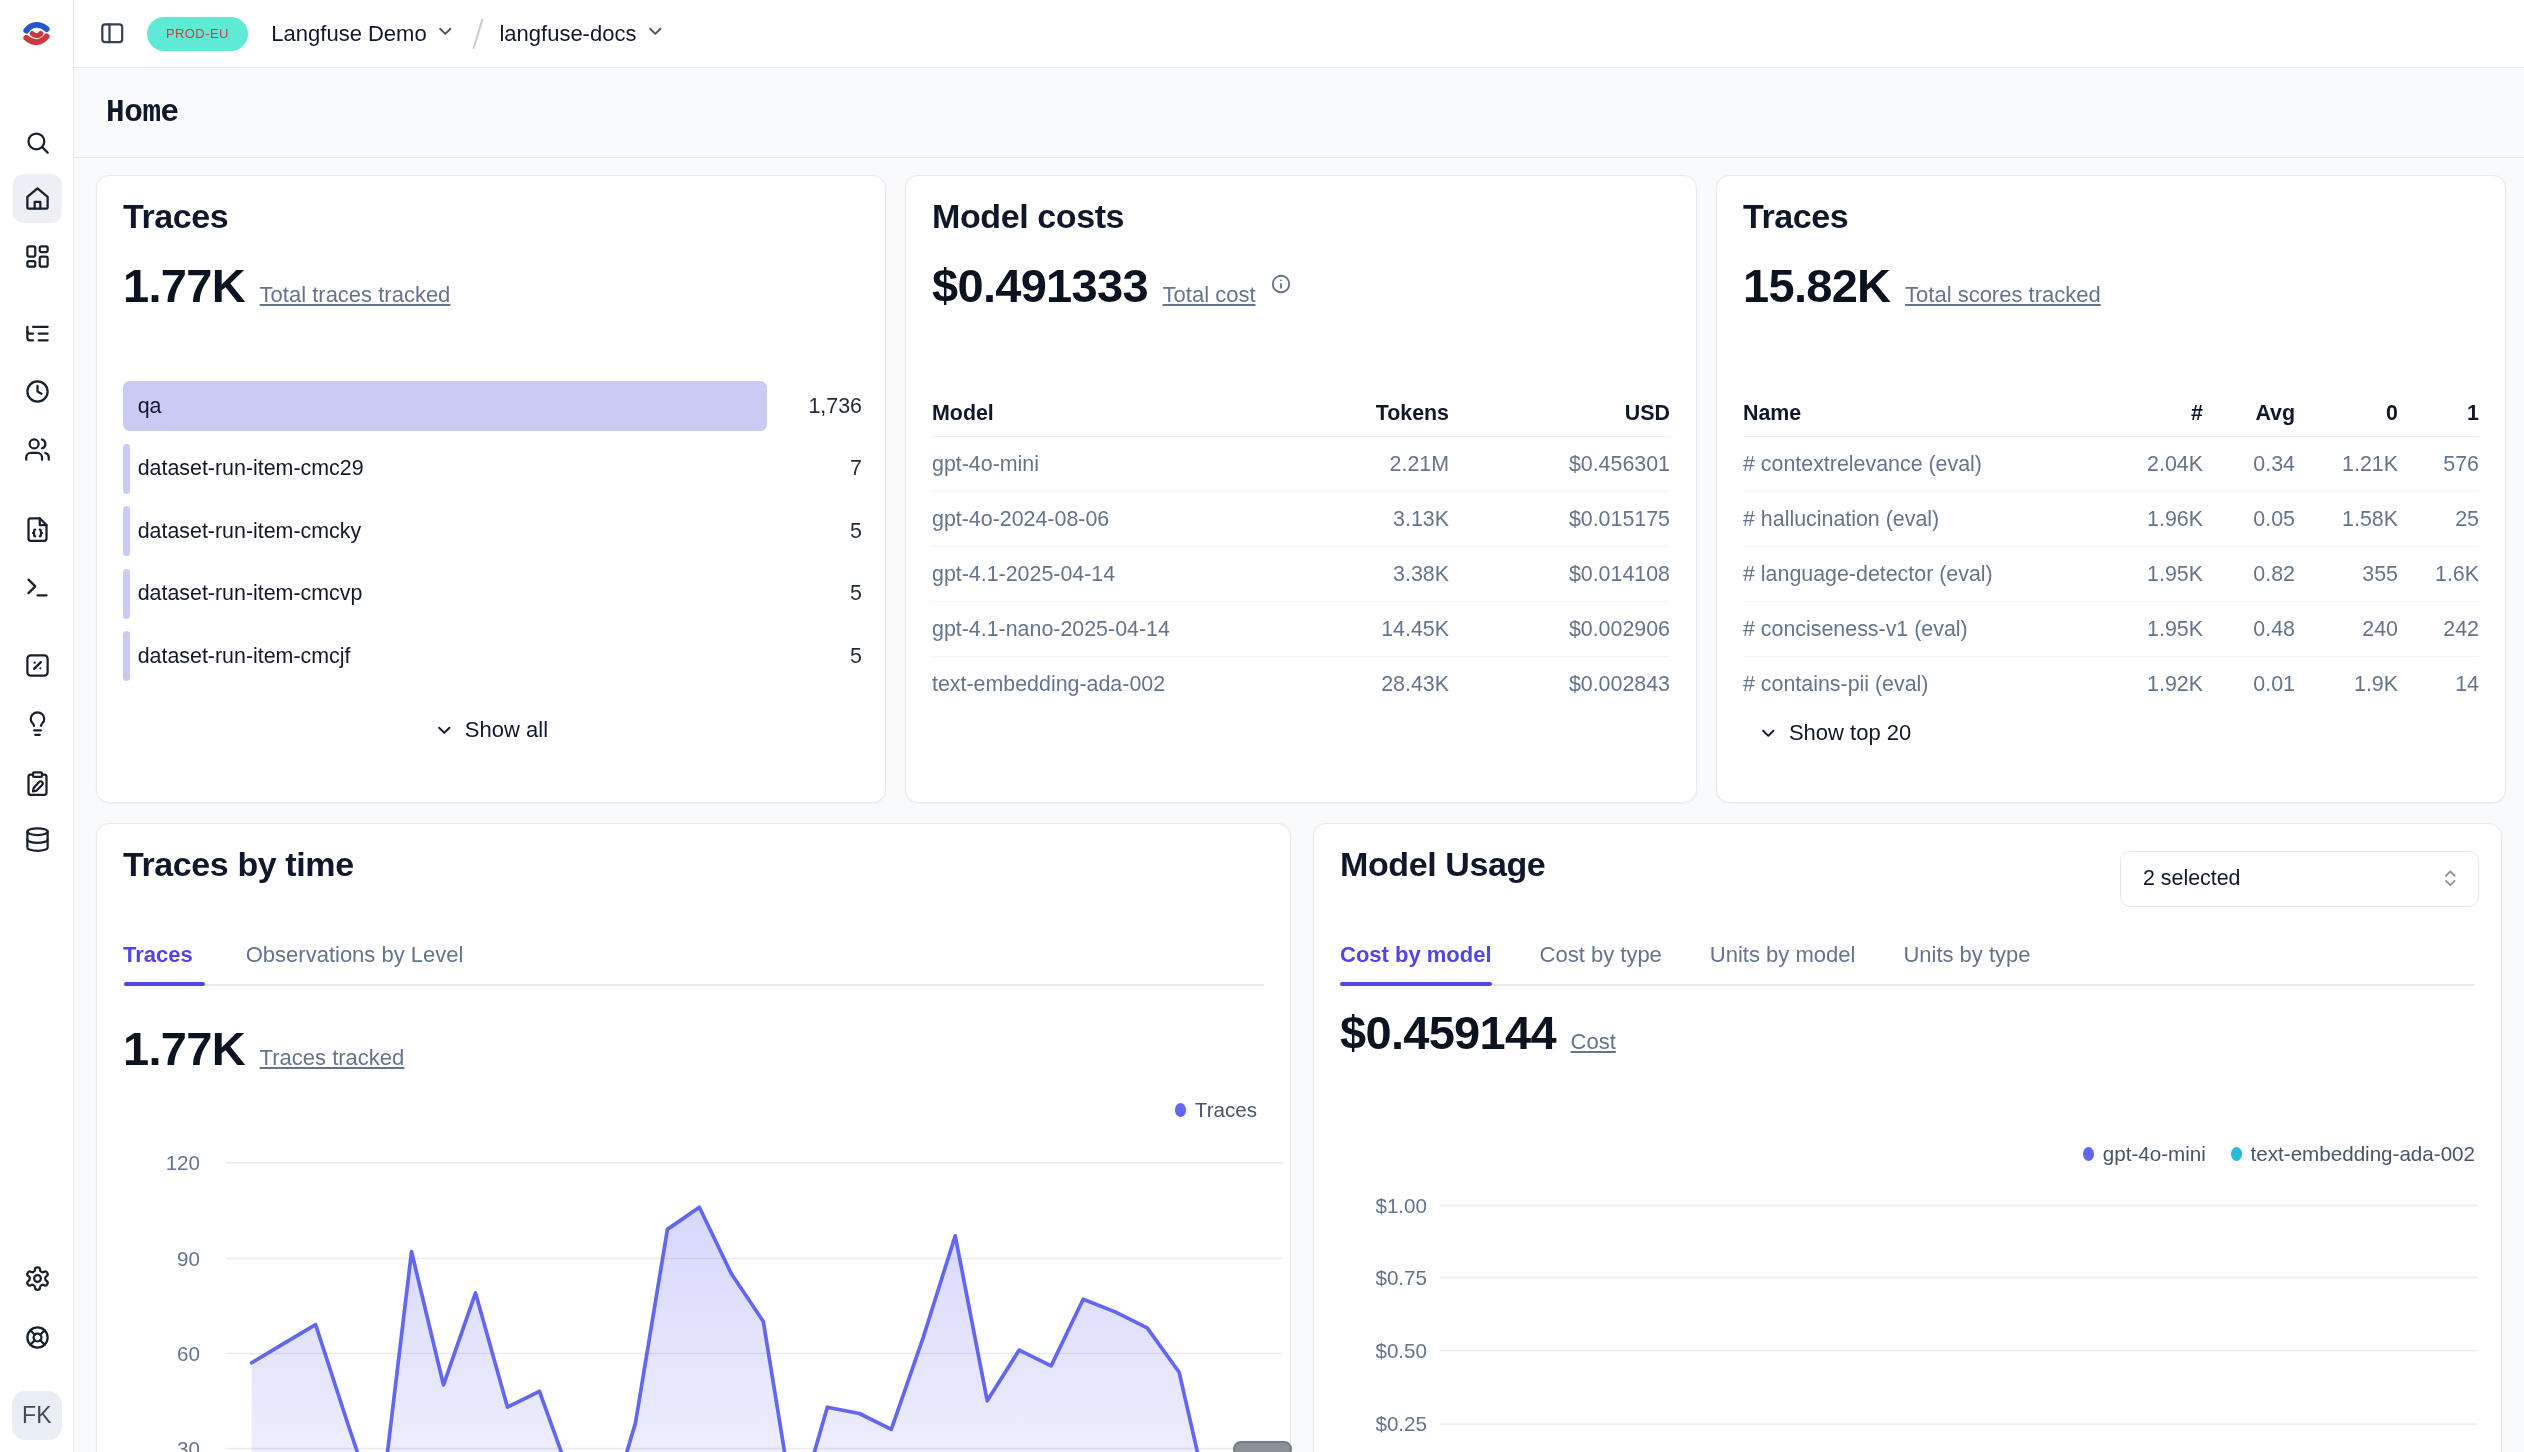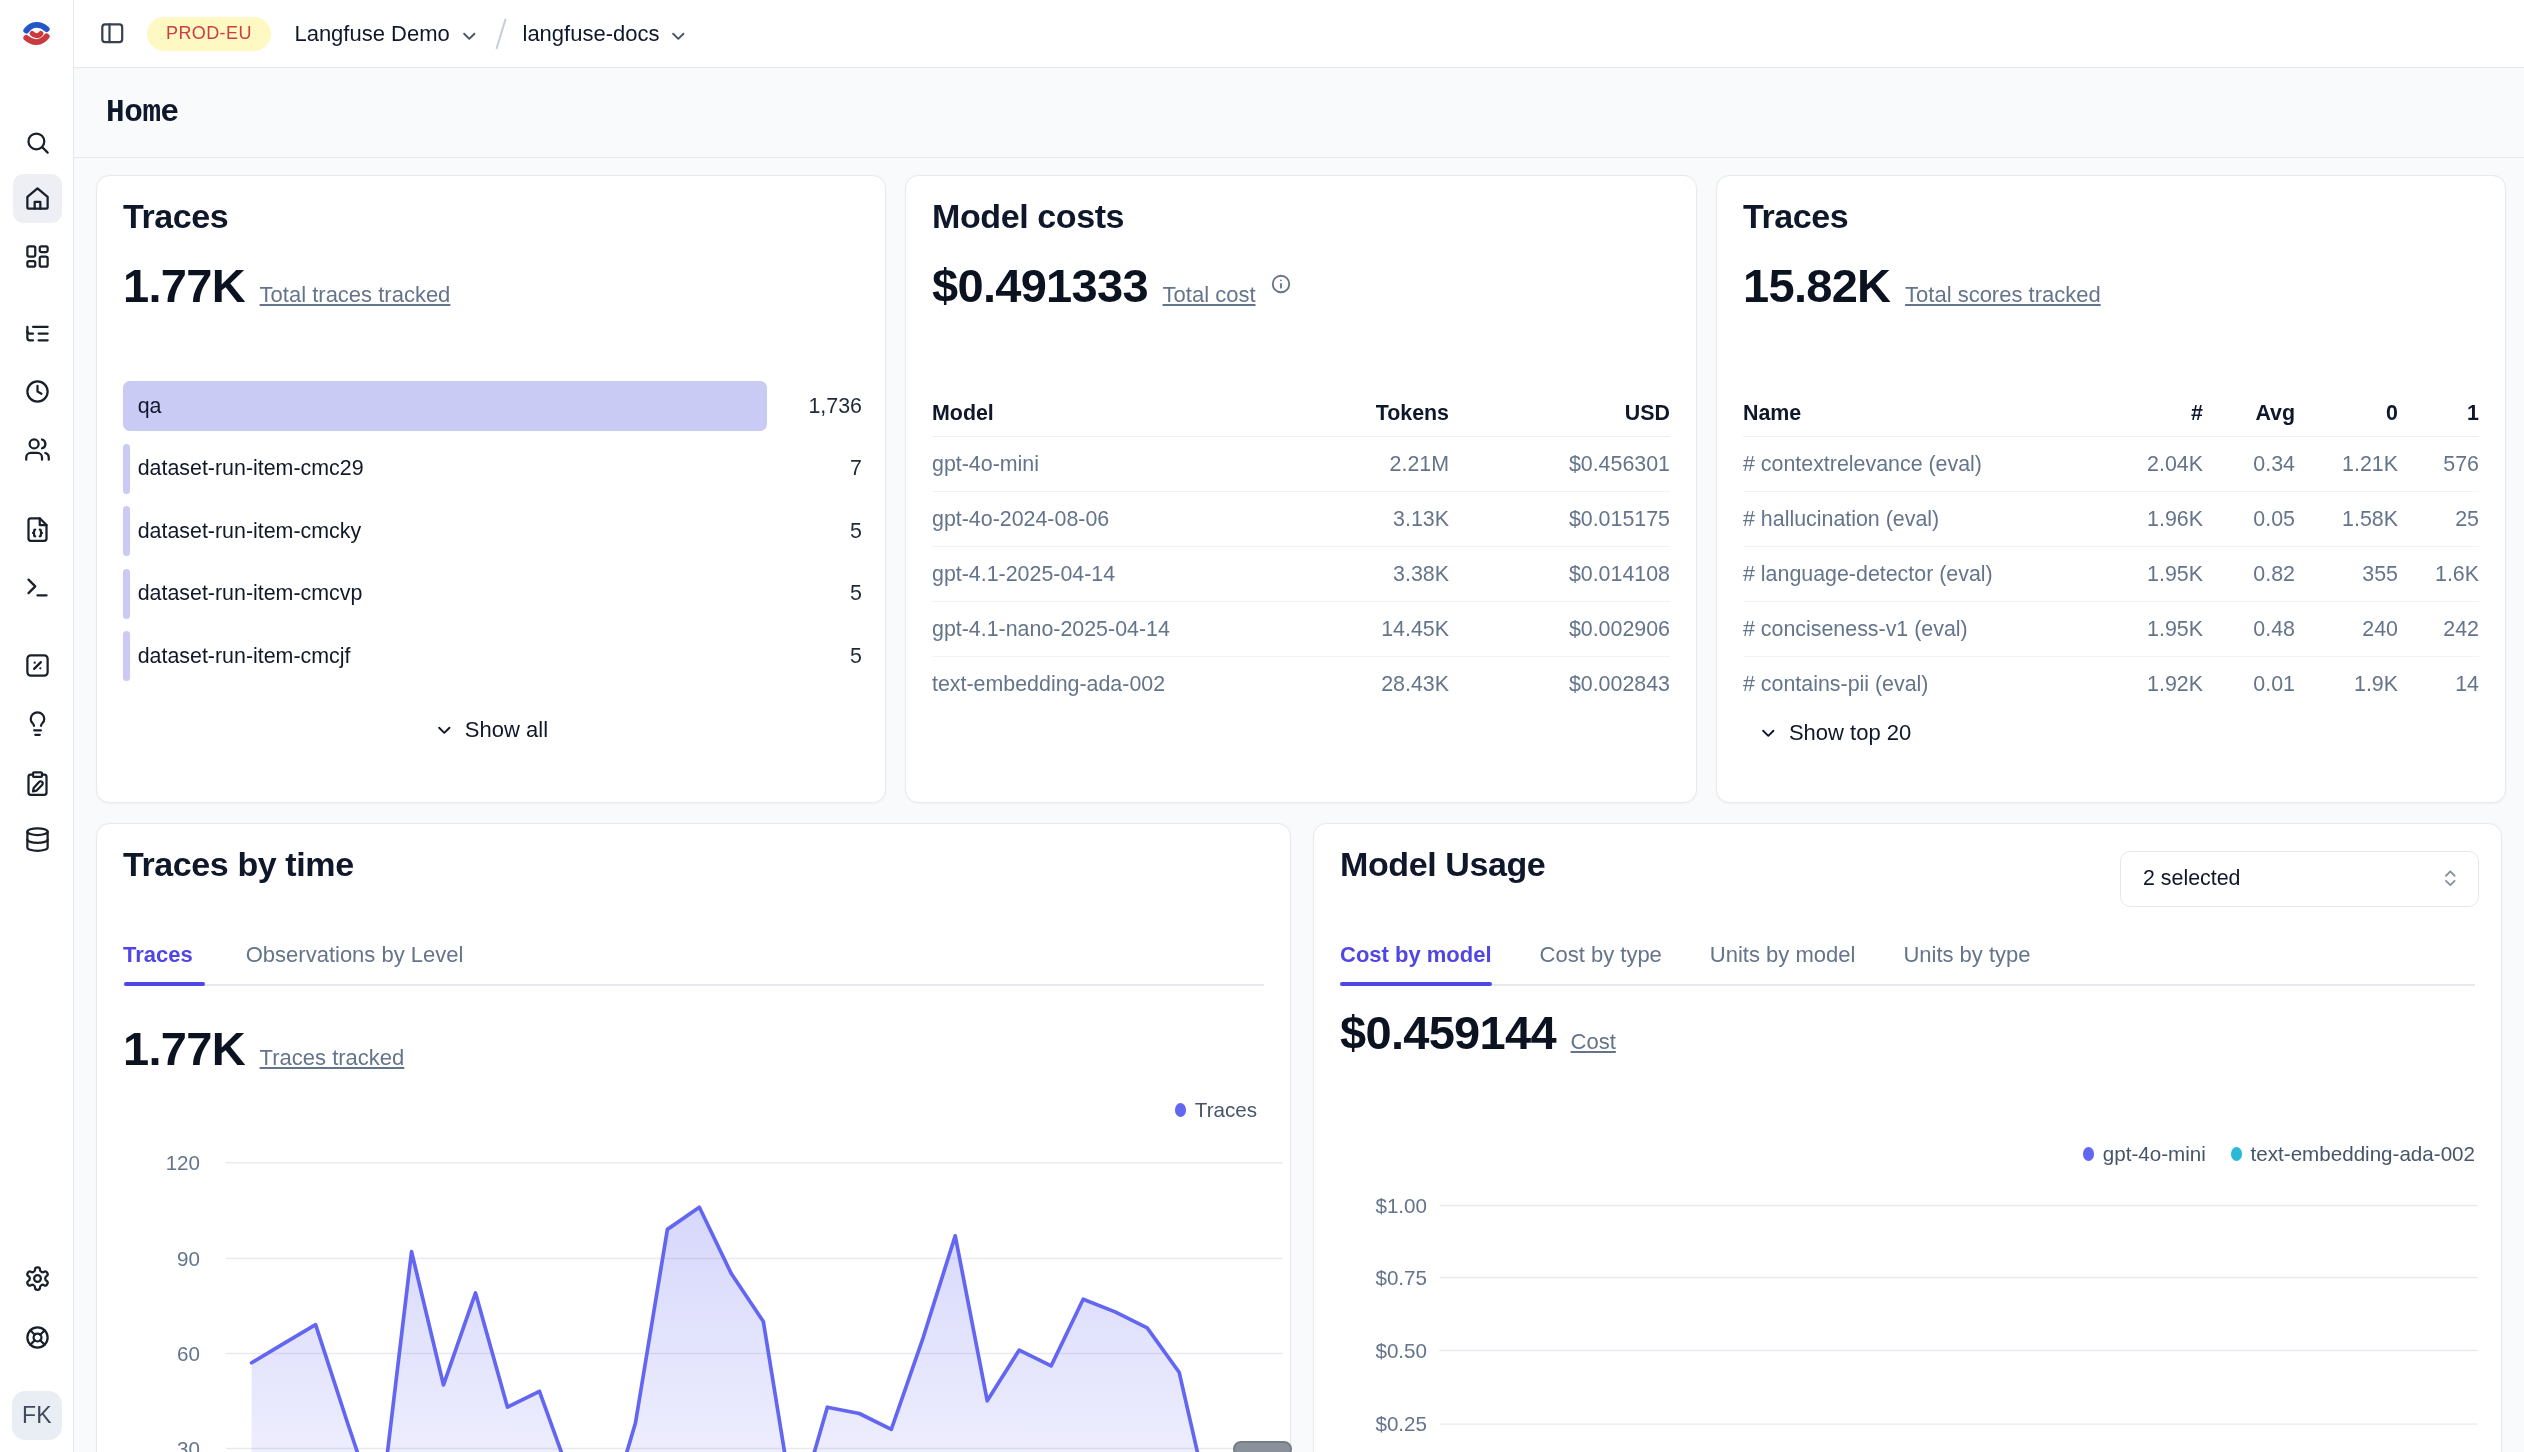--- a/index.html
+++ b/index.html
@@ -22,24 +22,24 @@
   .avatar { position:absolute; left:11.8px; top:1391px; width:50px; height:49px;
     background:#e9edf4; border-radius:13.3px; display:flex; align-items:center; justify-content:center;
     font-size:23px; color:#3f4a5a; font-weight:500; cursor:pointer; }
 
   
   #topbar { position:absolute; left:74px; top:0; right:0; height:68px; background:#fff;
     border-bottom:1.5px solid #e7e9ee; display:flex; align-items:center; }
   .panel-toggle { margin-left:22px; width:32px; height:32px; display:flex; align-items:center; justify-content:center; cursor:pointer;}
   .panel-toggle svg { width:26.5px; height:26.5px; stroke:#374151; stroke-width:2; fill:none; stroke-linecap:round; stroke-linejoin:round;}
   .env-badge { margin-left:19px; height:34px; padding:0 19px; border-radius:17.7px;
-    background:#fef9c3; color:#cd3d44; font-size:18px; font-weight:500; letter-spacing:0.4px;
+    background:#5eead4; color:#cd3d44; font-size:13px; font-weight:500; letter-spacing:0.4px;
     display:flex; align-items:center; }
   .crumb { margin-left:23.6px; font-size:22px; font-weight:500; color:#0f172a; cursor:pointer;
-    display:flex; align-items:flex-end; gap:8.8px; }
+    display:flex; align-items:flex-start; gap:8.8px; }
   .crumb svg { width:20.6px; height:20.6px; stroke:#475569; stroke-width:2.2; fill:none; stroke-linecap:round; stroke-linejoin:round;}
   .crumb-sep { width:2.2px; height:32px; background:#c7cdd6; transform:rotate(17deg); margin:0 20.6px; border-radius:1.5px;}
 
   
   #home-band { position:absolute; left:74px; top:68px; right:0; height:90px;
     background:#f8fafc; border-bottom:1.5px solid #e7e9ee; display:flex; align-items:center; }
   #home-band h1 { margin-left:32px; font-size:31px; font-weight:700; letter-spacing:-0.4px;font-family:Liberation Mono, monospace; }
 
   
   #content { position:absolute; left:74px; top:158px; right:0; bottom:0; }

